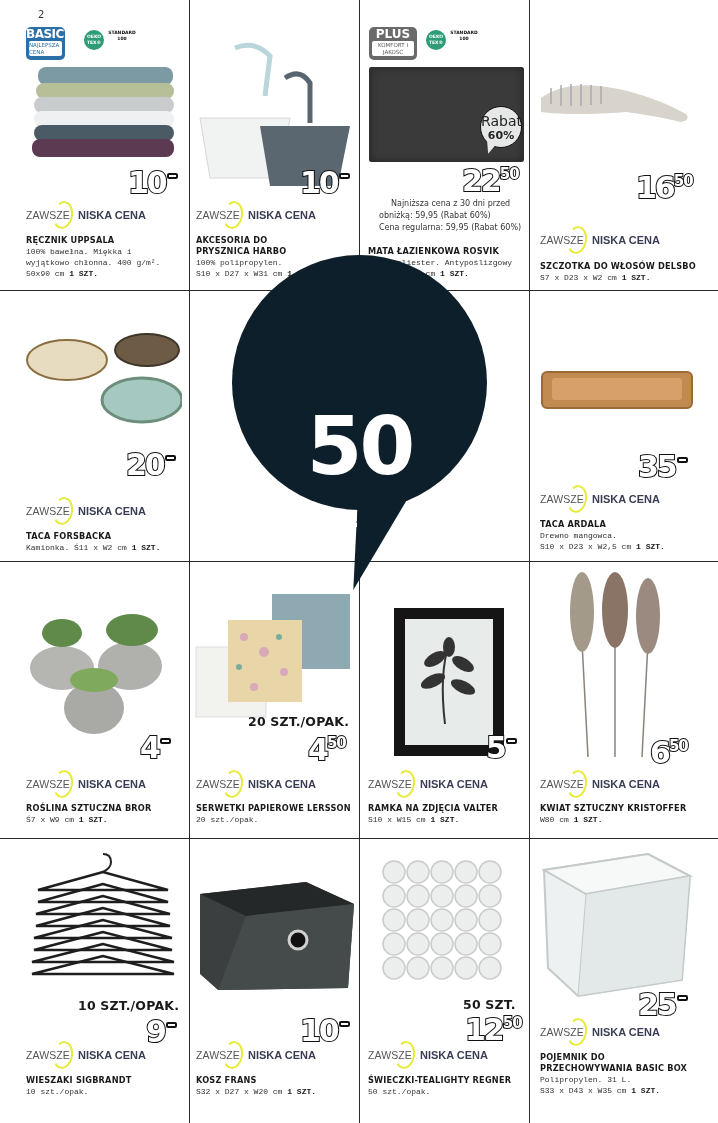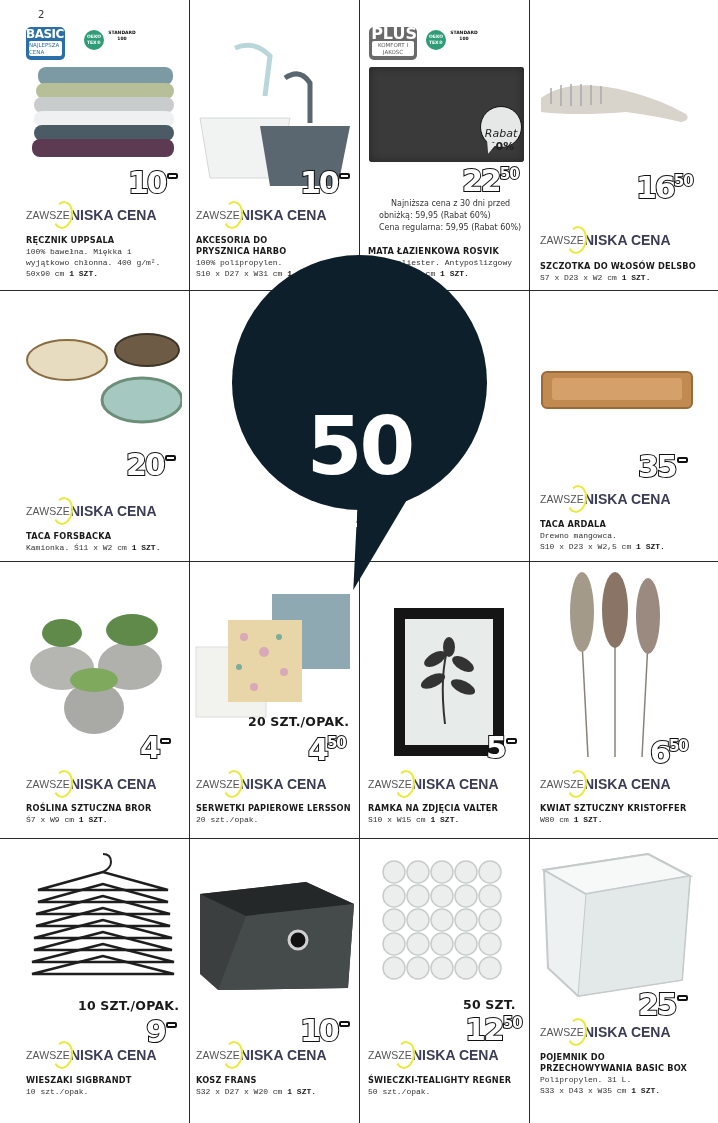--- a/index.html
+++ b/index.html
@@ -9,49 +9,49 @@
   .hline { position: absolute; left: 0; width: 718px; height: 1px; background: #2a2a2a; }
   .page-num { position: absolute; left: 38px; top: 9px; font-size: 10px; color: #333; }
 
   .cell { position: absolute; }
   .prod-name { font-family: "DejaVu Sans", sans-serif; font-weight: bold; font-size: 8.2px; letter-spacing: 0.2px; color: #1a1a1a; line-height: 11px; }
   .prod-desc { font-family: Liberation Mono, monospace; font-size: 8px; color: #333; line-height: 11px; }
   .prod-desc b { font-weight: bold; color: #1a1a1a; }
 
   .zns { position: absolute; display: flex; align-items: center; height: 16px; }
   .zns .z { font-family: "Liberation Sans", sans-serif; font-size: 10.5px; color: #555; letter-spacing: 0.1px; }
-  .zns .n { font-family: "Liberation Sans", sans-serif; font-size: 14px; font-weight: bold; color: #3a3d55; margin-left: 0; }
+  .zns .n { font-family: "Liberation Sans", sans-serif; font-size: 11px; font-weight: bold; color: #3a3d55; margin-left: 8px; }
   .zns .arc { position: absolute; left: 27px; top: -6px; width: 20px; height: 28px; border: 2px solid #e8ea3c; border-left-color: transparent; border-bottom-color: #e8ea3c; border-radius: 50%; transform: rotate(10deg); }
 
   .price { position: absolute; font-family: "DejaVu Sans", sans-serif; font-weight: bold; color: #fff; -webkit-text-stroke: 2px #111; paint-order: stroke fill; letter-spacing: -2px; line-height: 1; }
   .price .main { font-size: 30px; }
   .price .sup { font-size: 15px; vertical-align: top; position: relative; top: 1px; letter-spacing: -1px; }
   .price .dash { display: inline-block; width: 11px; height: 6px; border: 2px solid #111; background: #fff; border-radius: 2px; vertical-align: top; margin-top: 5px; margin-left: 1px; }
 
   .pack { position: absolute; font-weight: bold; font-size: 12.5px; color: #1a1a1a; letter-spacing: 0.2px; font-family: "DejaVu Sans", sans-serif; }
 
   .badge-basic { position: absolute; left: 26px; top: 27px; width: 39px; height: 33px; background: #2b6fa8; border-radius: 5px; color: #fff; text-align: left; }
   .badge-basic .t { font-weight: bold; font-size: 12px; line-height: 14px; letter-spacing: -0.5px; }
   .badge-basic .s { background: #fff; color: #2b6fa8; font-size: 5.5px; line-height: 6.5px; margin: 0 3px; border-radius: 2px; padding: 1px 0; }
   .badge-plus { position: absolute; left: 369px; top: 27px; width: 48px; height: 33px; background: #6a6a6a; border-radius: 5px; color: #fff; text-align: center; }
-  .badge-plus .t { font-weight: bold; font-size: 16px; line-height: 14px; text-align: right; }
+  .badge-plus .t { font-weight: bold; font-size: 12px; line-height: 14px; }
   .badge-plus .s { background: #fff; color: #555; font-size: 5.5px; line-height: 6.5px; margin: 0 3px; border-radius: 2px; padding: 1px 0; }
   .oeko { position: absolute; width: 20px; height: 20px; background: #2e9c77; border-radius: 50%; color: #fff; font-size: 4.5px; text-align: center; line-height: 6px; padding-top: 4px; font-weight: bold; }
   .std { position: absolute; font-size: 4.5px; font-weight: bold; text-align: center; line-height: 6px; color: #111; }
 
   .bubble { position: absolute; left: 232px; top: 255px; width: 255px; height: 255px; background: #0d1f2b; border-radius: 50%; }
   .bubble-tail { position: absolute; left: 345px; top: 480px; width: 0; height: 0; border-left: 22px solid transparent; border-right: 38px solid transparent; border-top: 110px solid #0d1f2b; transform: skewX(-14deg); }
   .bub-l1, .bub-l2 { position: absolute; left: 232px; width: 255px; text-align: center; color: #fff; font-family: "DejaVu Sans", sans-serif; font-size: 30px; font-weight: normal; letter-spacing: -0.5px; }
   .bub-l1 { top: 326px; }
   .bub-l2 { top: 366px; }
   .bub-50 { position: absolute; left: 232px; top: 402px; width: 255px; text-align: center; color: #fff; font-weight: bold; font-size: 80px; line-height: 90px; letter-spacing: -3px; }
   .bub-zl { position: absolute; left: 232px; top: 506px; width: 255px; text-align: left; color: #fff; font-weight: bold; font-size: 23px; letter-spacing: 0; }
 
   .rabat { position: absolute; left: 480px; top: 106px; width: 42px; height: 42px; background: #e6e8e8; border: 1.5px solid #111; border-radius: 50%; text-align: center; color: #222; }
-  .rabat .a { font-style: italic; font-size: 11px; margin-top: 20px; display: block; }
+  .rabat .a { font-size: 14px; margin-top: 6px; display: block; }
   .rabat .b { font-weight: bold; font-size: 11px; display: block; line-height: 13px; }
   .rabat-tail { position: absolute; left: 485px; top: 142px; width: 0; height: 0; border-left: 5px solid transparent; border-right: 5px solid transparent; border-top: 12px solid #e6e8e8; transform: rotate(18deg); }
 
   .img { position: absolute; }
   .omnibus { position: absolute; left: 379px; top: 198px; font-size: 8px; color: #333; line-height: 12px; }
 </style>
 </head>
 <body>
 
 <div class="page">

